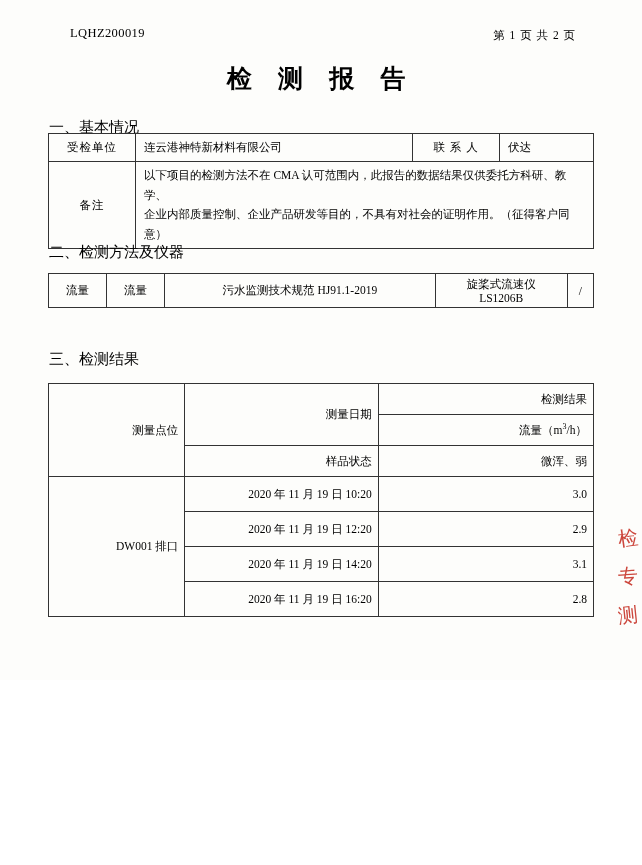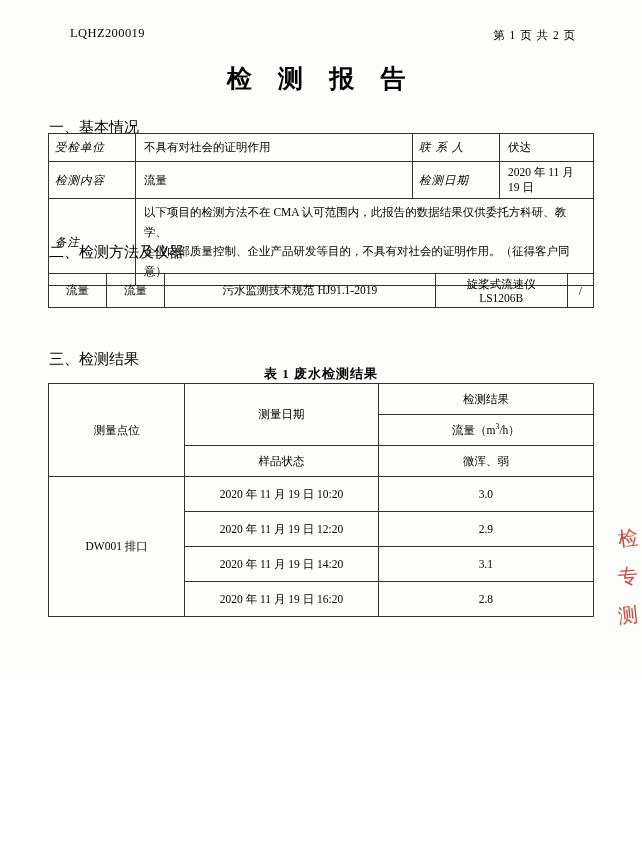--- a/index.html
+++ b/index.html
@@ -72,24 +72,23 @@
   
   #tbl-basic {
     left: 48px;
     top: 133px;
     width: 546px;
   }
   #tbl-basic td {
     height: 21px;
   }
   .lbl {
-    text-align: left;
+    text-align: center;
     width: 74px;
     letter-spacing: 1px;
-    font-style: italic;
   }
   .val {
     text-align: left;
     padding-left: 8px;
   }
   .remark-cell {
     text-align: left;
     line-height: 1.7;
     padding: 4px 8px;
     font-size: 11.5px;
@@ -125,21 +124,21 @@
     letter-spacing: 1px;
   }
 
   
   #tbl-result {
     left: 48px;
     top: 383px;
     width: 546px;
   }
   #tbl-result td {
-    text-align: center;
+    text-align: right;
   }
   .r-point { width: 132px; }
   .r-date  { width: 196px; }
   .r-value { width: 218px; }
 
   .sup { font-size: 8px; vertical-align: super; }
 
   
   .seal {
     position: absolute;
@@ -162,29 +161,23 @@
   <div class="doc-code">LQHZ200019</div>
   <div class="page-no">第 1 页 共 2 页</div>
   <div class="main-title">检 测 报 告</div>
 
   <div class="section-label" id="sec1">一、基本情况</div>
 
   <table id="tbl-basic">
     <tbody>
         <tr>
       <td class="lbl">受检单位</td>
-      <td class="val" style="width:262px">不具有对社会的证明作用</td>
+      <td class="val" style="width:262px">连云港神特新材料有限公司</td>
       <td class="lbl">联 系 人</td>
       <td class="val">伏达</td>
-    </tr>
-    <tr>
-      <td class="lbl">检测内容</td>
-      <td class="val">流量</td>
-      <td class="lbl">检测日期</td>
-      <td class="val">2020 年 11 月 19 日</td>
     </tr>
     <tr>
       <td class="lbl">备注</td>
       <td class="remark-cell" colspan="3">
         <div>以下项目的检测方法不在 CMA 认可范围内，此报告的数据结果仅供委托方科研、教学、</div>
         <div>企业内部质量控制、企业产品研发等目的，不具有对社会的证明作用。（征得客户同意）</div>
       </td>
     </tr>
   </tbody>
     </table>
@@ -200,21 +193,20 @@
       <td>
         <div>旋桨式流速仪</div>
         <div>LS1206B</div>
       </td>
       <td>/</td>
     </tr>
   </tbody>
     </table>
 
   <div class="section-label" id="sec3">三、检测结果</div>
-  <div class="tbl3-title">表 1  废水检测结果</div>
 
   <table id="tbl-result">
     <tbody>
         <tr>
       <td class="r-point" rowspan="3">测量点位</td>
       <td class="r-date" rowspan="2">测量日期</td>
       <td class="r-value" style="height:24px">检测结果</td>
     </tr>
     <tr>
       <td style="height:24px">

